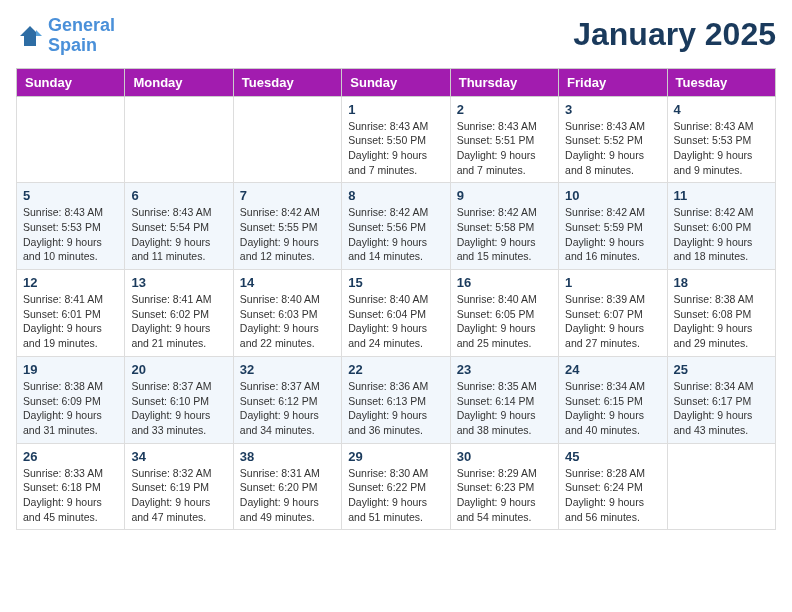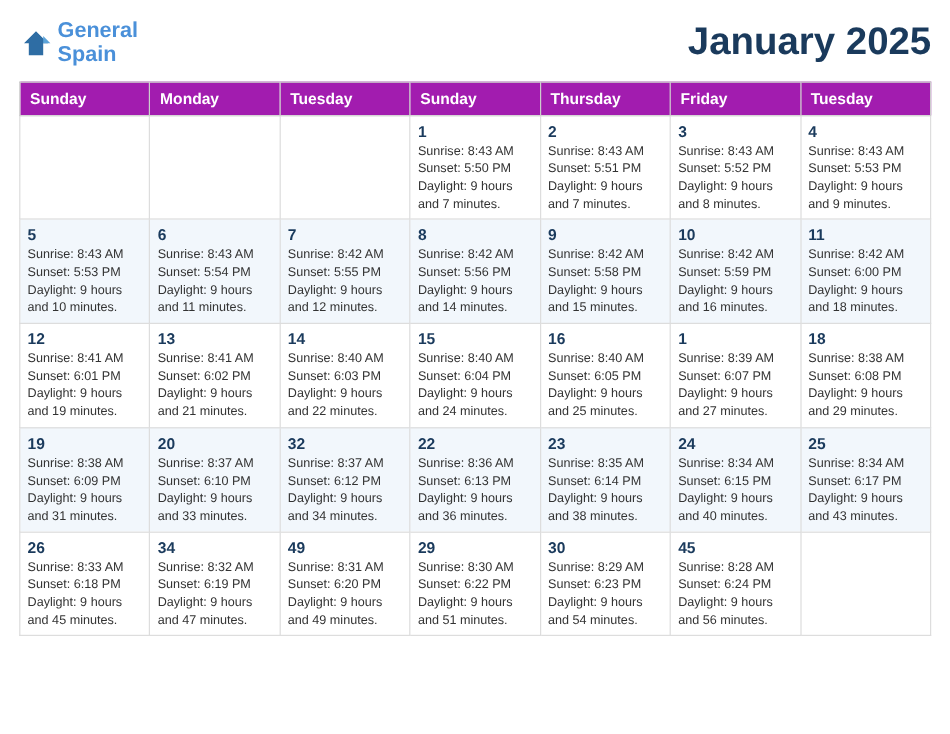--- a/index.html
+++ b/index.html
@@ -237,21 +237,21 @@
       <tr>
         <td>
           <div class="day-number">26</div>
           <div class="day-info">Sunrise: 8:33 AM<br>Sunset: 6:18 PM<br>Daylight: 9 hours<br>and 45 minutes.</div>
         </td>
         <td>
           <div class="day-number">34</div>
           <div class="day-info">Sunrise: 8:32 AM<br>Sunset: 6:19 PM<br>Daylight: 9 hours<br>and 47 minutes.</div>
         </td>
         <td>
-          <div class="day-number">49</div>
+          <div class="day-number">38</div>
           <div class="day-info">Sunrise: 8:31 AM<br>Sunset: 6:20 PM<br>Daylight: 9 hours<br>and 49 minutes.</div>
         </td>
         <td>
           <div class="day-number">29</div>
           <div class="day-info">Sunrise: 8:30 AM<br>Sunset: 6:22 PM<br>Daylight: 9 hours<br>and 51 minutes.</div>
         </td>
         <td>
           <div class="day-number">30</div>
           <div class="day-info">Sunrise: 8:29 AM<br>Sunset: 6:23 PM<br>Daylight: 9 hours<br>and 54 minutes.</div>
         </td>

